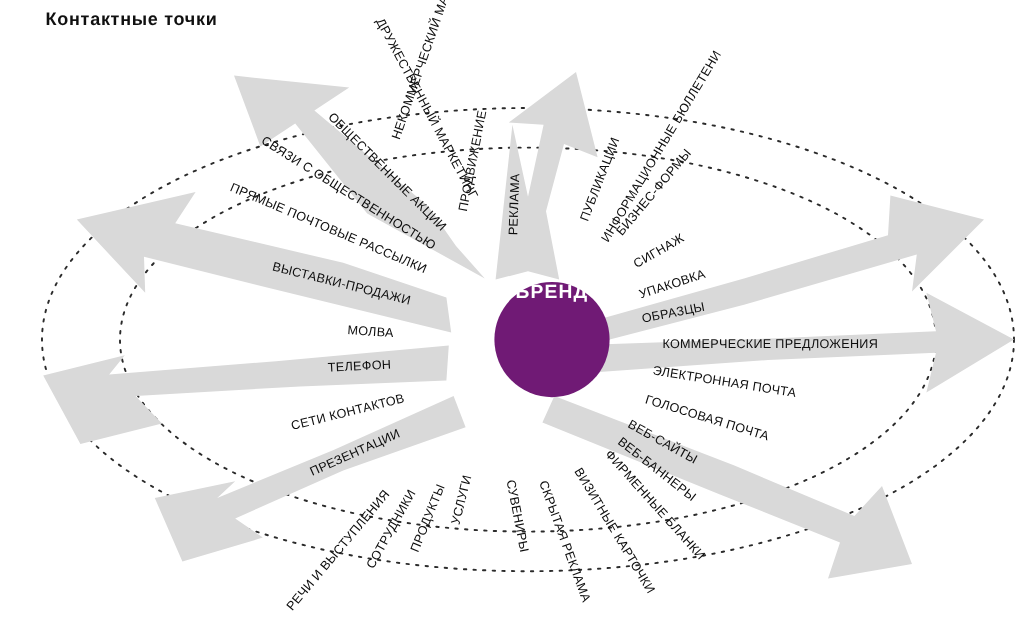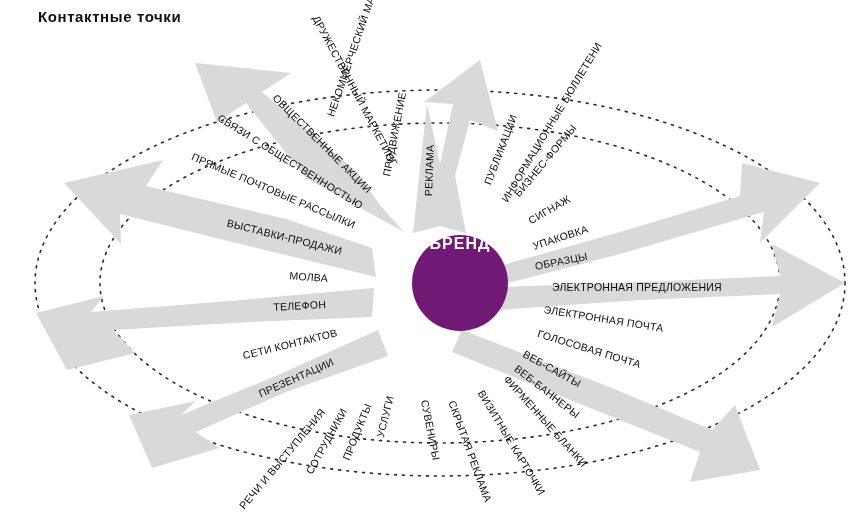--- a/index.html
+++ b/index.html
@@ -54,21 +54,21 @@
 <div id="labels">
     <div class="lbl" style="left: 330px; top: 110px; transform: rotate(-71deg);">НЕКОММЕРЧЕСКИЙ МАРКЕТИНГ</div>
     <div class="lbl" style="left: 386px; top: 170px; transform: rotate(-79deg);">ПРОДВИЖЕНИЕ</div>
     <div class="lbl" style="left: 428px; top: 190px; transform: rotate(-88deg);">РЕКЛАМА</div>
     <div class="lbl" style="left: 487px; top: 178px; transform: rotate(-69deg);">ПУБЛИКАЦИИ</div>
     <div class="lbl" style="left: 504px; top: 195px; transform: rotate(-59deg);">ИНФОРМАЦИОННЫЕ БЮЛЛЕТЕНИ</div>
     <div class="lbl" style="left: 516px; top: 189px; transform: rotate(-50deg);">БИЗНЕС-ФОРМЫ</div>
     <div class="lbl" style="left: 529px; top: 215px; transform: rotate(-30deg);">СИГНАЖ</div>
     <div class="lbl" style="left: 533px; top: 240px; transform: rotate(-18deg);">УПАКОВКА</div>
     <div class="lbl" style="left: 535px; top: 260px; transform: rotate(-11deg);">ОБРАЗЦЫ</div>
-    <div class="lbl" style="left: 552px; top: 281px; transform: rotate(0deg);">ЭЛЕКТРОННАЯ ПРЕДЛОЖЕНИЯ</div>
+    <div class="lbl" style="left: 552px; top: 281px; transform: rotate(0deg);">КОММЕРЧЕСКИЕ ПРЕДЛОЖЕНИЯ</div>
     <div class="lbl" style="left: 544px; top: 303px; transform: rotate(9deg);">ЭЛЕКТРОННАЯ ПОЧТА</div>
     <div class="lbl" style="left: 538px; top: 327px; transform: rotate(17deg);">ГОЛОСОВАЯ ПОЧТА</div>
     <div class="lbl" style="left: 524px; top: 347px; transform: rotate(29deg);">ВЕБ-САЙТЫ</div>
     <div class="lbl" style="left: 516px; top: 361px; transform: rotate(38deg);">ВЕБ-БАННЕРЫ</div>
     <div class="lbl" style="left: 506px; top: 371px; transform: rotate(48deg);">ФИРМЕННЫЕ БЛАНКИ</div>
     <div class="lbl" style="left: 481px; top: 385px; transform: rotate(59deg);">ВИЗИТНЫЕ КАРТОЧКИ</div>
     <div class="lbl" style="left: 452px; top: 395px; transform: rotate(70deg);">СКРЫТАЯ РЕКЛАМА</div>
     <div class="lbl" style="left: 425px; top: 394px; transform: rotate(79deg);">СУВЕНИРЫ</div>
     <div class="lbl" style="left: 390px; top: 390px; transform: translateX(-100%) rotate(-76deg); transform-origin: 100% 50%;">УСЛУГИ</div>
     <div class="lbl" style="left: 368px; top: 398px; transform: translateX(-100%) rotate(-68deg); transform-origin: 100% 50%;">ПРОДУКТЫ</div>

